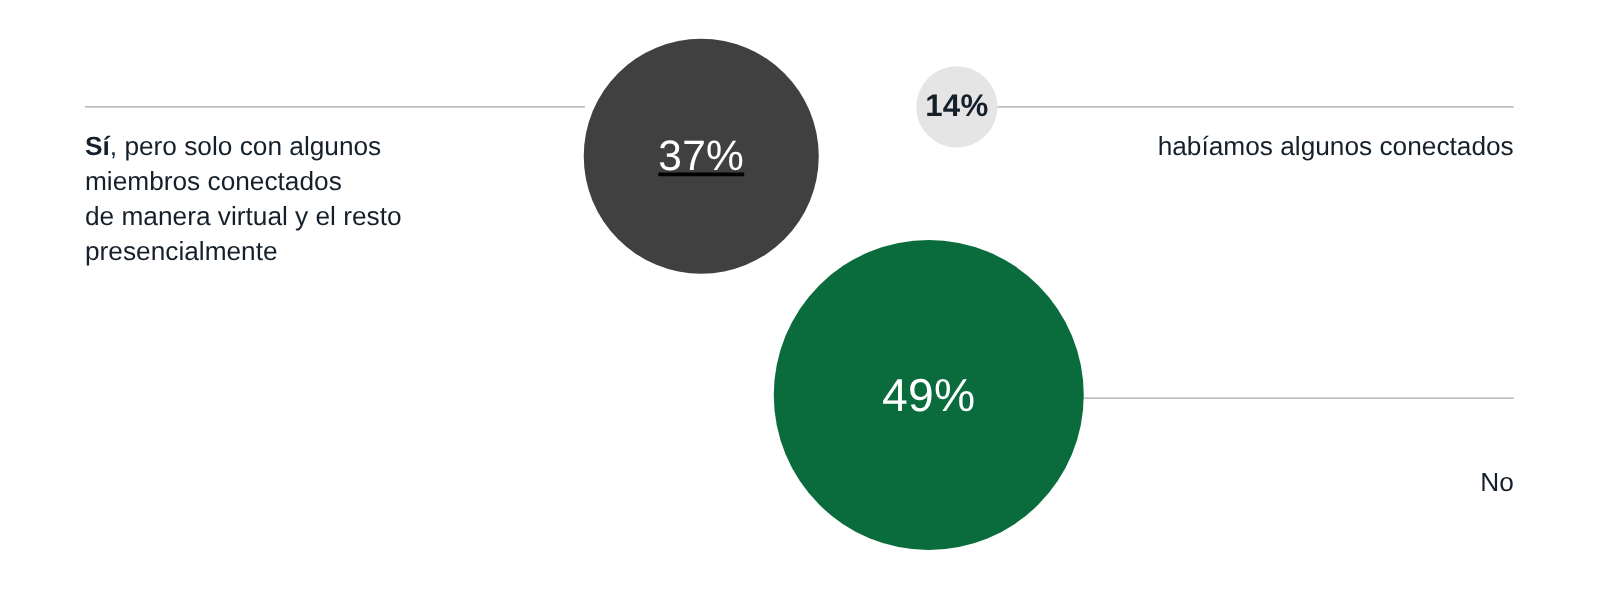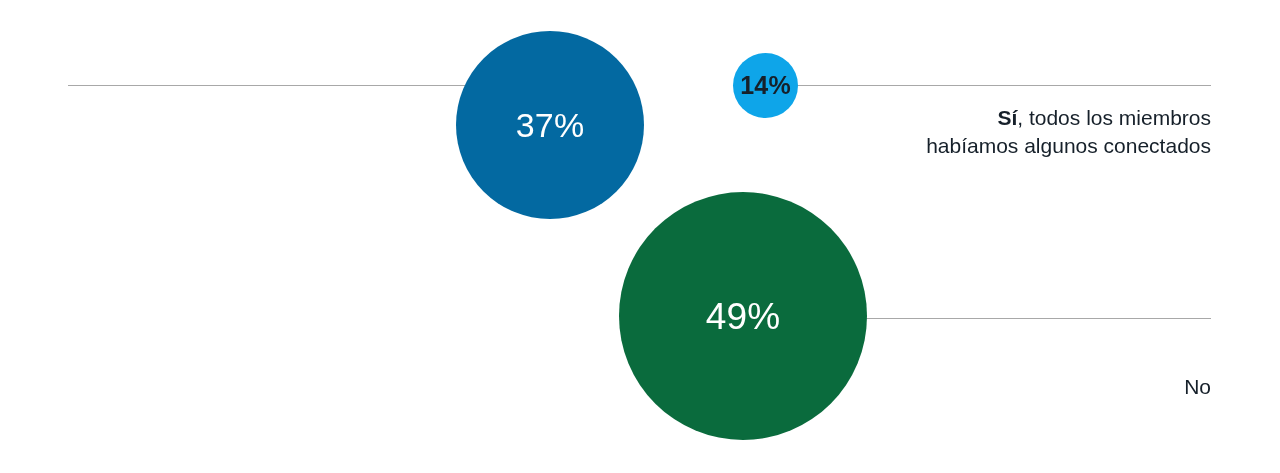--- a/index.html
+++ b/index.html
@@ -64,35 +64,40 @@
 <body>
 
 <div id="chart-root">
 
   <div class="leader-line" style="left:68px; top:85px; width:400px;"></div>
 
   <div class="leader-line" style="left:797px; top:85px; width:414px;"></div>
 
   <div class="leader-line" style="left:864px; top:318px; width:347px;"></div>
 
-  <div class="bubble bubble-medium" style="left:456px; top:31px; width:188px; height:188px; background:#0369a1;">
+  <div class="bubble bubble-medium" style="left:467px; top:31px; width:188px; height:188px; background:#404040;text-decoration:underline;">
     <span class="bubble-value">37%</span>
   </div>
 
-  <div class="bubble bubble-small" style="left:733px; top:53px; width:65px; height:65px; background:#0ea5e9;">
+  <div class="bubble bubble-small" style="left:733px; top:53px; width:65px; height:65px; background:#e5e5e5;">
     <span class="bubble-value">14%</span>
   </div>
 
   <div class="bubble bubble-large" style="left:619px; top:192px; width:248px; height:248px; background:#0a6b3d;align-items:center;">
     <span class="bubble-value">49%</span>
   </div>
 
+  <div class="category-label label-left" style="left:68px; top:104px; width:360px;">
+    <div><span class="lead-word">Sí</span><span>, pero solo con algunos</span></div>
+    <div>miembros conectados</div>
+    <div>de manera virtual y el resto</div>
+    <div>presencialmente</div>
+  </div>
 
   <div class="category-label label-right" style="left:811px; top:104px; width:400px;">
-    <div><span class="lead-word">Sí</span><span>, todos los miembros</span></div>
     <div>habíamos algunos conectados</div>
   </div>
 
   <div class="category-label label-right" style="left:951px; top:337px; width:260px;margin-top:36px;">
     <div>No</div>
   </div>
 
 </div>
 
 </body></html>

